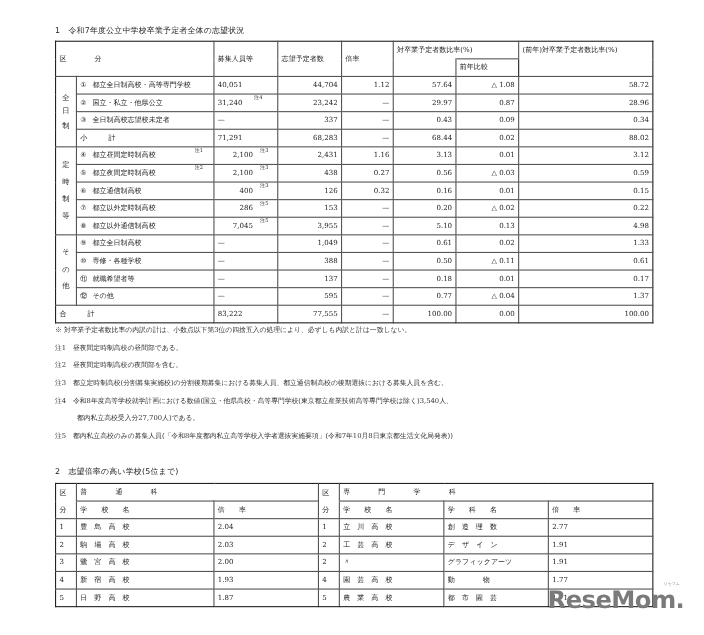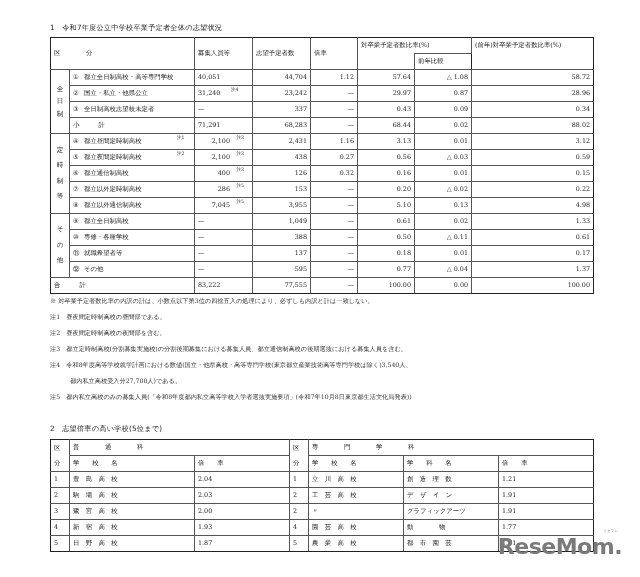--- a/index.html
+++ b/index.html
@@ -236,21 +236,21 @@
     <td style="border:none"></td>
   </tr>
 
   <tr style="height:16px">
     <td class="c thick-left thick-top">1</td>
     <td class="c thick-left thick-top">豊　島　高　校</td>
     <td class="c thick-left thick-top">2.04</td>
     <td class="c thick-left thick-top">1</td>
     <td class="c thick-left thick-top">立　川　高　校</td>
     <td class="c thick-top">創　造　理　数</td>
-    <td class="c thick-top thick-right">1.21</td>
+    <td class="c thick-top thick-right">2.77</td>
     <td style="border:none"></td>
   </tr>
   <tr style="height:16px">
     <td class="c thick-left">2</td>
     <td class="c thick-left">駒　場　高　校</td>
     <td class="c thick-left">2.03</td>
     <td class="c thick-left">2</td>
     <td class="c thick-left">工　芸　高　校</td>
     <td class="c">デ　ザ　イ　ン</td>
     <td class="c thick-right">1.91</td>

